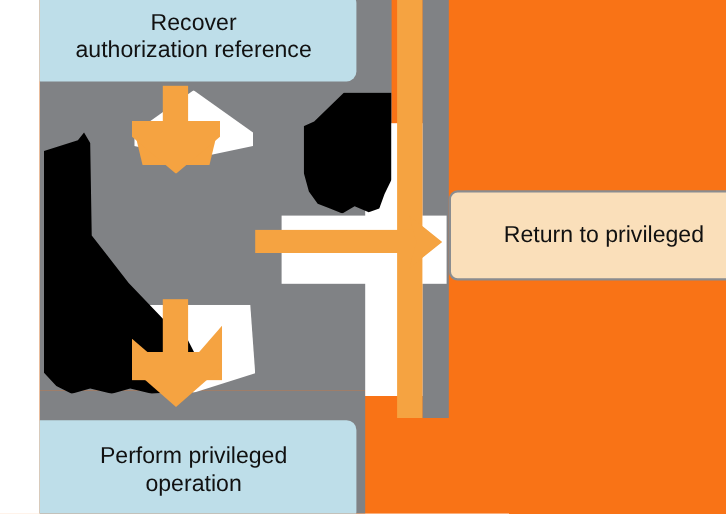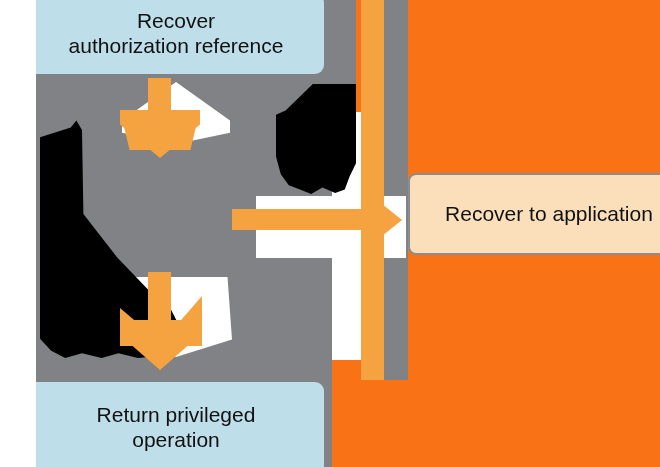--- a/index.html
+++ b/index.html
@@ -188,21 +188,21 @@
   <div class="orange" id="arrow-right-shaft"></div>
   <div class="orange" id="arrow-right-head"></div>
 
   <div class="node" id="node-recover">
     <span class="node-text">Recover
 authorization reference</span>
   </div>
 
 
   <div class="node" id="node-perform">
-    <span class="node-text">Return privileged
+    <span class="node-text">Perform privileged
 operation</span>
   </div>
 
   <div class="node" id="node-return">
-    <span class="node-text">Recover to application</span>
+    <span class="node-text">Return to privileged</span>
   </div>
 
 </div>
 
 </body></html>

